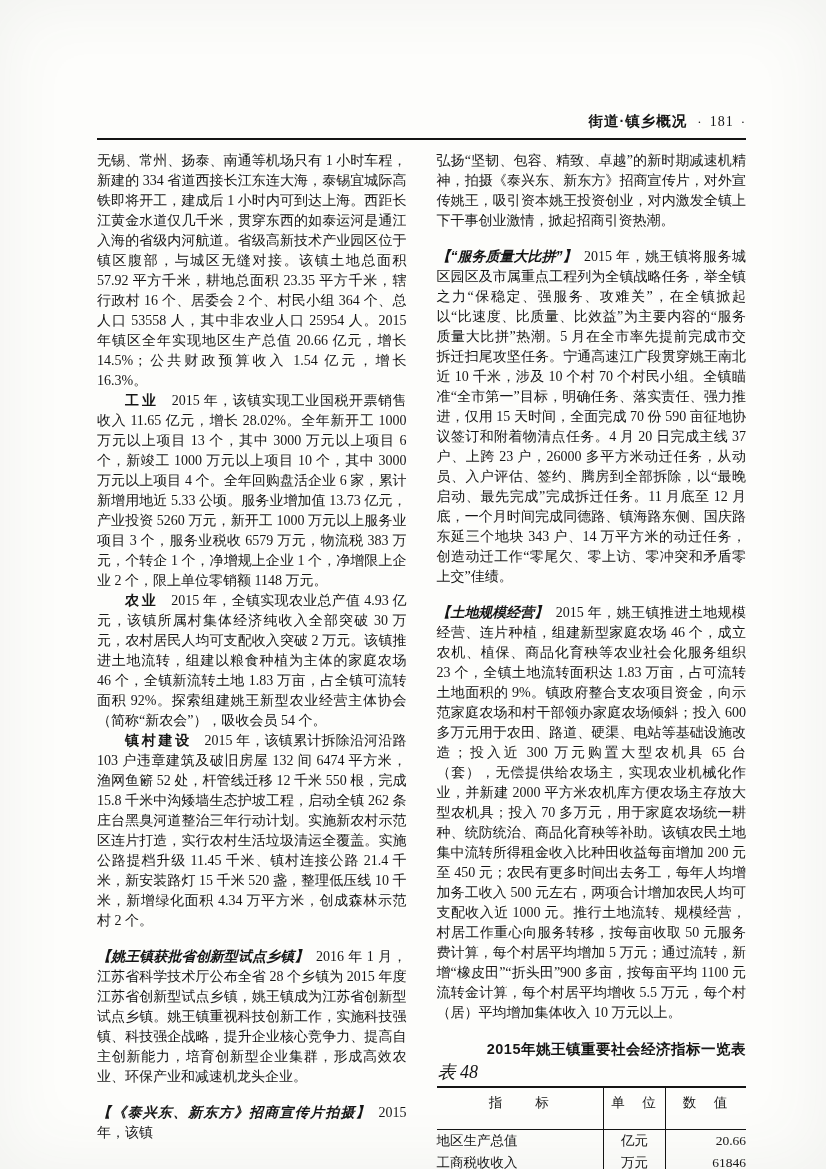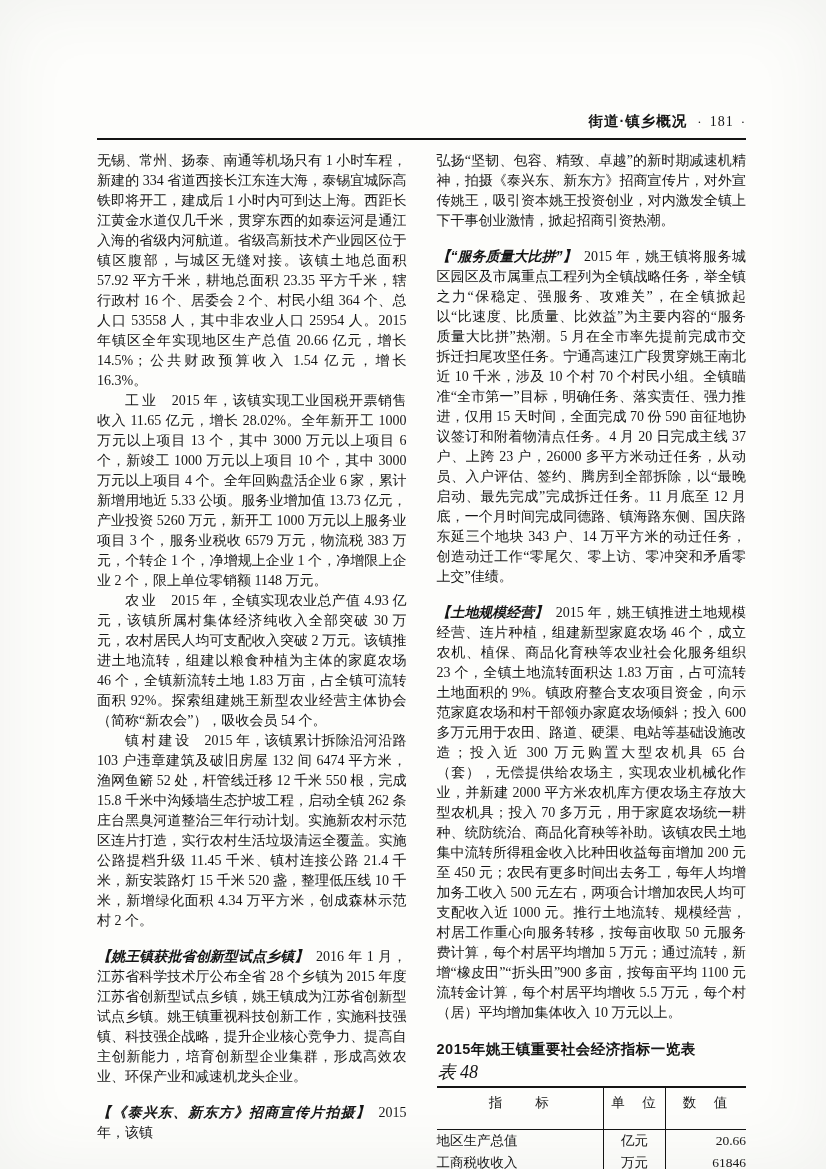--- a/index.html
+++ b/index.html
@@ -24,30 +24,30 @@
   .rh-page{font-size:14px;margin-left:10px;letter-spacing:1px;}
   .rh-dot{font-size:13px;}
   .rh-num{padding:0 7px;}
   .header-rule{border-bottom:2.5px solid #141414;margin-top:4px;}
   .columns{display:flex;gap:30px;margin-top:11px;}
   .col{width:311px;font-size:14px;line-height:20px;}
   p.para{margin:0;text-align:justify;}
   p.indent{text-indent:2em;}
   p.entry{margin-top:15px;}
   .sub-lead{
-    font-weight:400;letter-spacing:0.18em;margin-right:0.9em;
+    font-weight:700;letter-spacing:0.18em;margin-right:0.9em;
   }
   .entry-lead{
     font-family:"Liberation Sans","DejaVu Sans",sans-serif;
     font-weight:700;letter-spacing:-0.5px;margin-right:0.55em;font-style:italic;
   }
   .table-block{margin-top:16px;}
   .table-title{
     font-family:"Liberation Sans","DejaVu Sans",sans-serif;
-    font-weight:700;font-size:14.5px;text-align:left;
+    font-weight:700;font-size:14.5px;text-align:right;
     letter-spacing:0.5px;line-height:20px;
   }
   .table-caption{
     font-style:italic;font-size:18px;line-height:18px;
     margin:4px 0 5px 1px;
   }
   table.ind-table{
     width:100%;border-collapse:collapse;
     border-top:2.5px solid #141414;border-bottom:2.5px solid #141414;
     font-size:13.5px;

